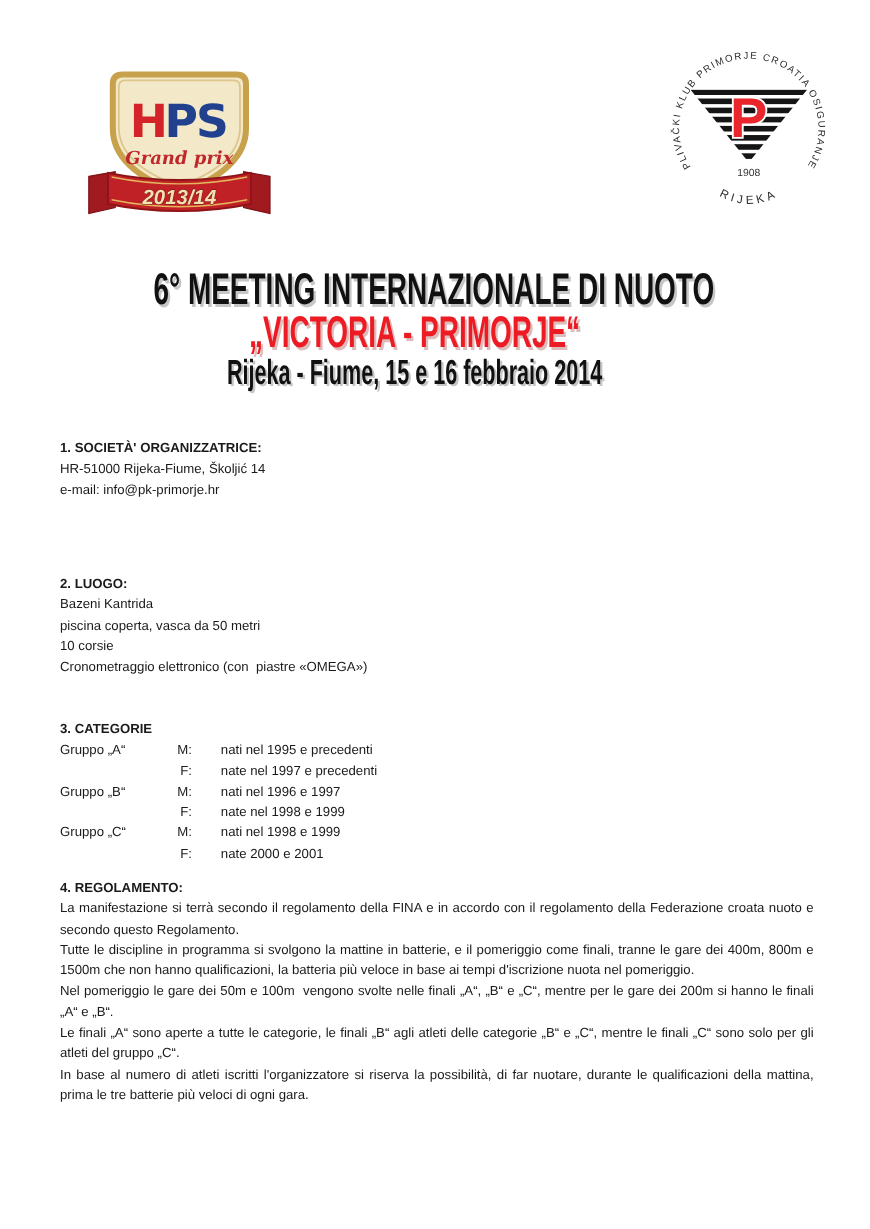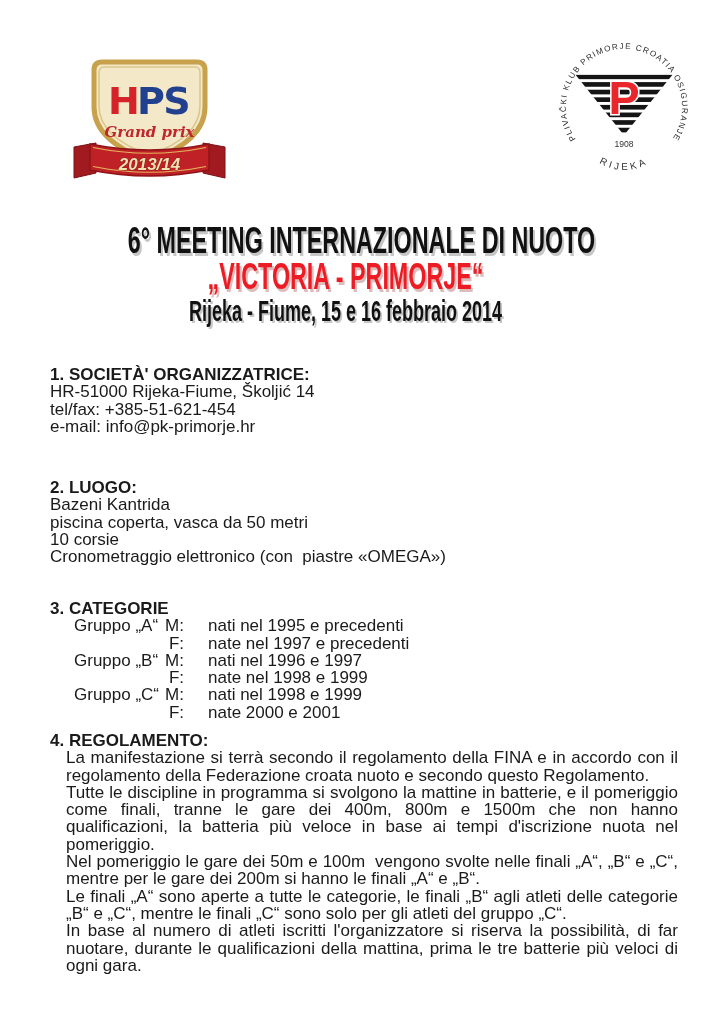--- a/index.html
+++ b/index.html
@@ -21,31 +21,31 @@
   .title-block { position: absolute; top: 222px; left: 0; width: 691px; text-align: center; font-weight: bold; }
   .title-line { display: block; white-space: nowrap; transform-origin: 50% 50%; }
   .t1 { font-size: 37px; line-height: 37px; transform: scaleX(0.63);
         text-shadow: 3px 2.5px 0 #c6c6c6; color: #111; }
   .t2 { font-size: 37px; line-height: 36px; transform: scaleX(0.63);
         color: #ed1c24; text-shadow: 3px 2.5px 0 #ddbcbc; }
   .t3 { font-size: 29px; line-height: 33px; transform: scaleX(0.62);
         text-shadow: 3px 2px 0 #c6c6c6; color: #111; }
 
   
-  .section { position: absolute; left: 50px; width: 628px; font-size: 17px; line-height: 17.3px; }
+  .section { position: absolute; left: 50px; width: 628px; font-size: 11px; line-height: 17.3px; }
   .s1 { top: 366px; }
   .s2 { top: 479px; }
   .s3 { top: 600px; }
   .s4 { top: 732px; }
   .sec-heading { font-weight: bold; white-space: pre-wrap; }
   .sec-line    { white-space: pre-wrap; }
-  .para        { text-align: justify; white-space: pre-wrap; margin-left: 16px; }
+  .para        { text-align: justify; white-space: pre-wrap; }
 
   
-  .cat-row   { display: flex; margin-left: 24px; }
+  .cat-row   { display: flex; }
   .cat-group { width: 88px;  flex: 0 0 auto; white-space: pre; }
   .cat-gender{ width: 22px;  flex: 0 0 auto; text-align: right; white-space: pre; }
   .cat-desc  { margin-left: 24px; white-space: pre-wrap; }
 </style>
 </head>
 <body>
 
 <div class="page">
 
   <svg class="logo-hps" viewBox="0 0 155 132">
@@ -96,21 +96,20 @@
 
   <div class="title-block">
     <span class="title-line t1">6° MEETING INTERNAZIONALE DI NUOTO</span>
     <span class="title-line t2">„VICTORIA - PRIMORJE“</span>
     <span class="title-line t3">Rijeka - Fiume, 15 e 16 febbraio 2014</span>
   </div>
 
   <div class="section s1">
     <div class="sec-heading">1. SOCIETÀ' ORGANIZZATRICE:</div>
     <div class="sec-line">HR-51000 Rijeka-Fiume, Školjić 14</div>
-    <div class="sec-line">tel/fax: +385-51-621-454</div>
     <div class="sec-line">e-mail: info@pk-primorje.hr</div>
   </div>
 
   <div class="section s2">
     <div class="sec-heading">2. LUOGO:</div>
     <div class="sec-line">Bazeni Kantrida</div>
     <div class="sec-line">piscina coperta, vasca da 50 metri</div>
     <div class="sec-line">10 corsie</div>
     <div class="sec-line">Cronometraggio elettronico (con  piastre «OMEGA»)</div>
   </div>

